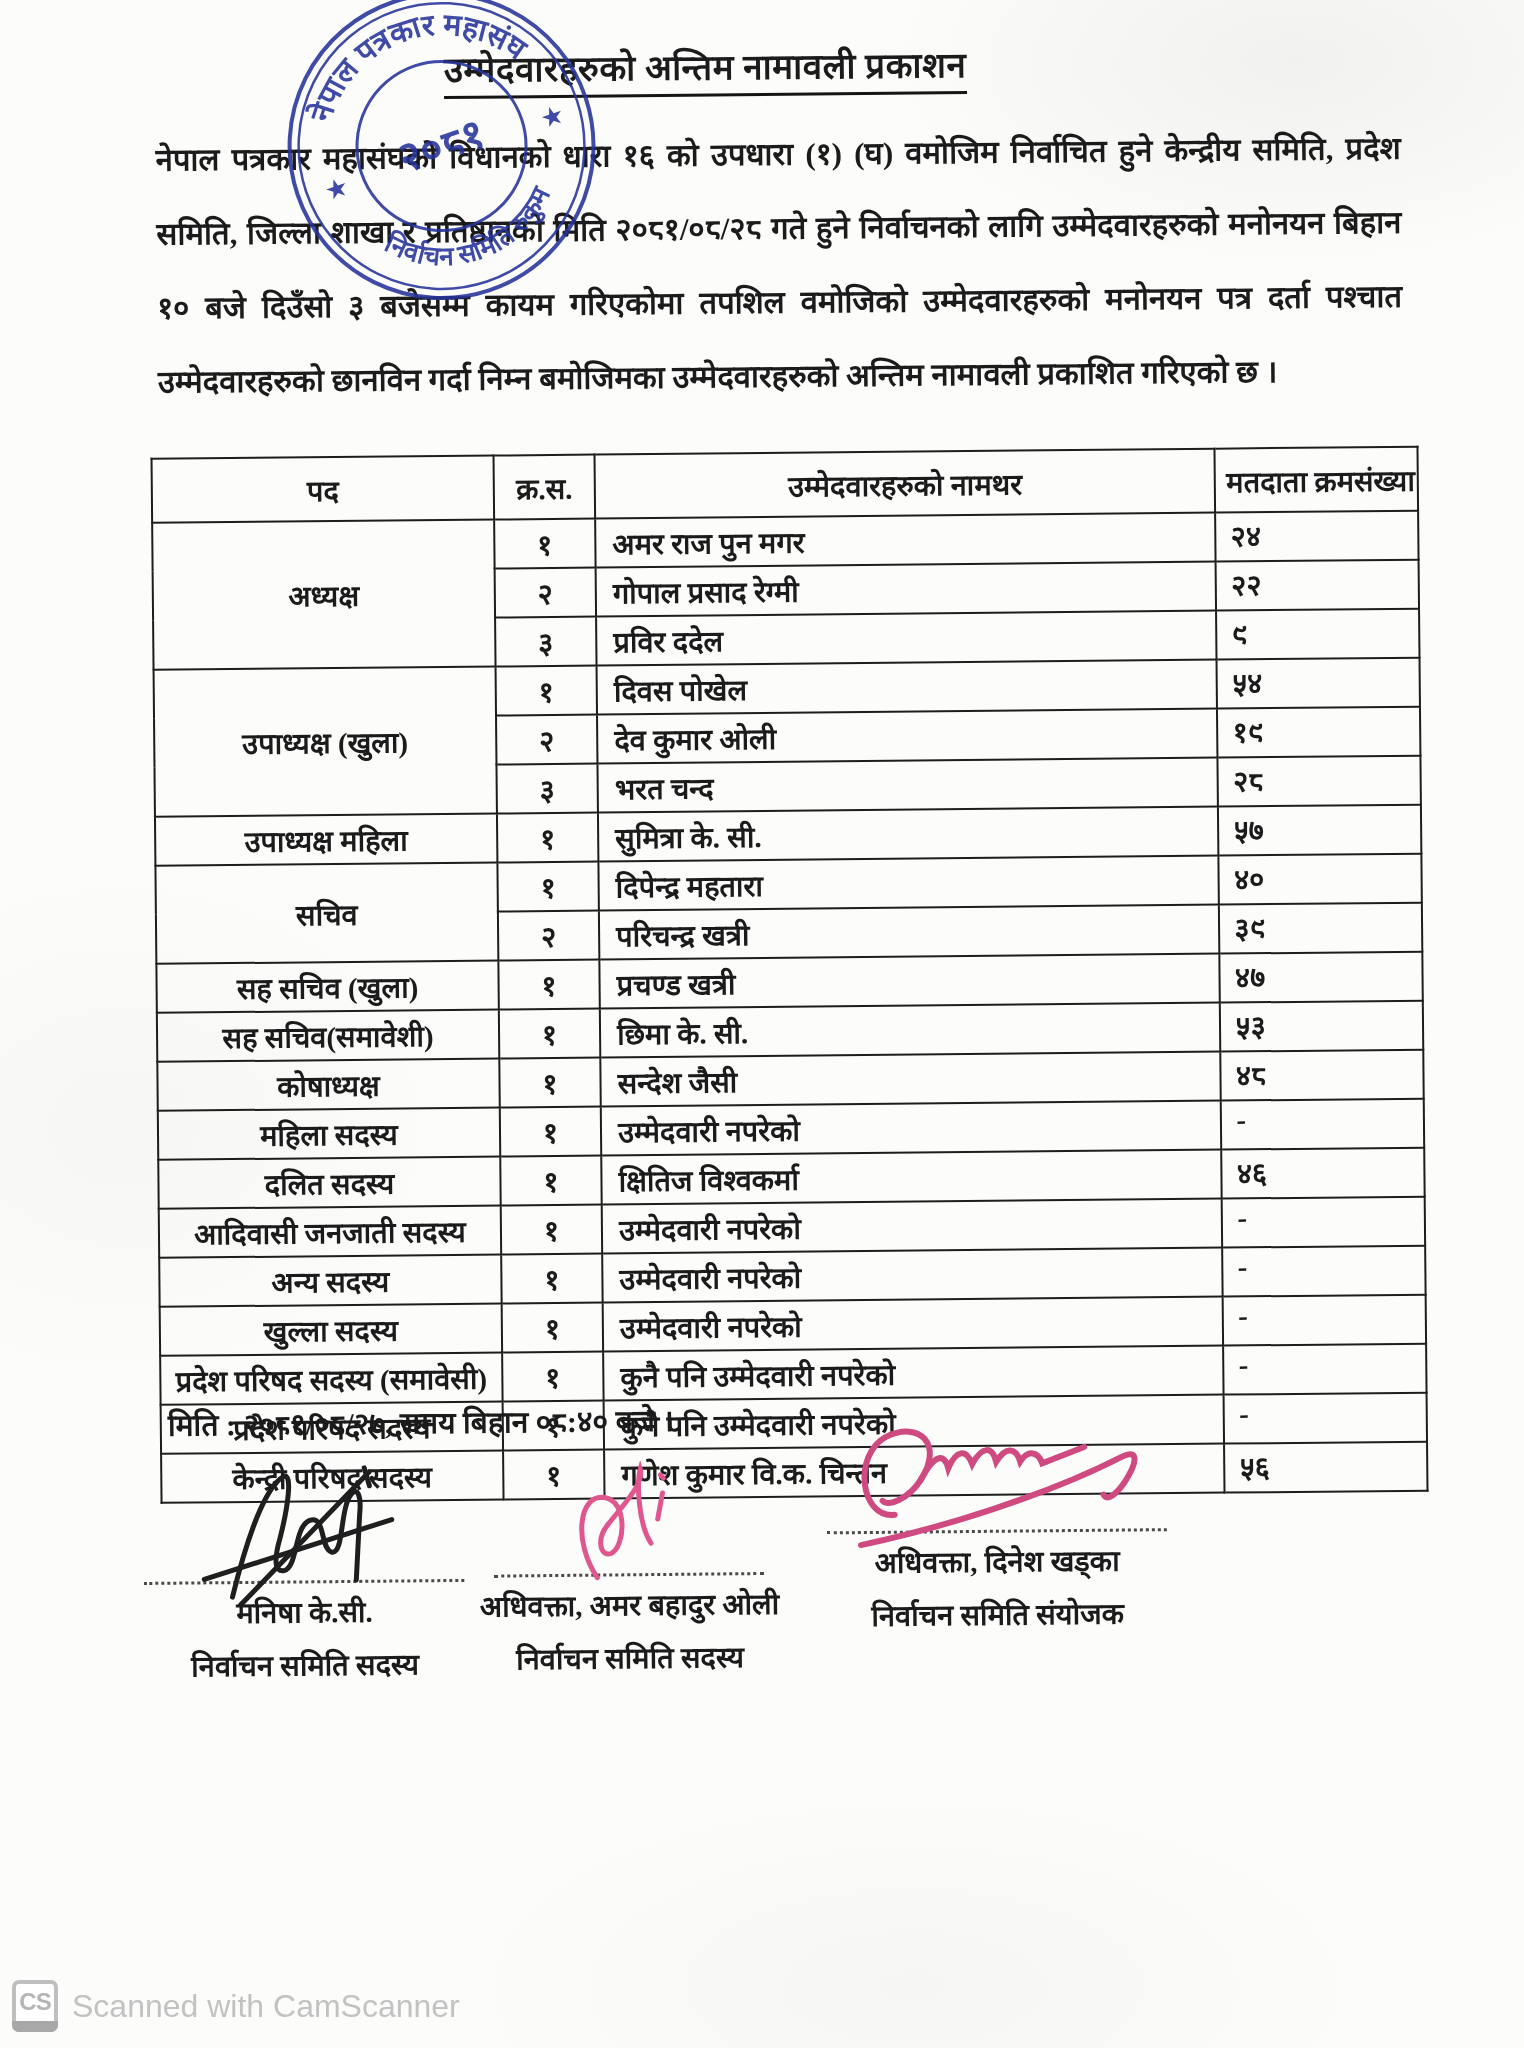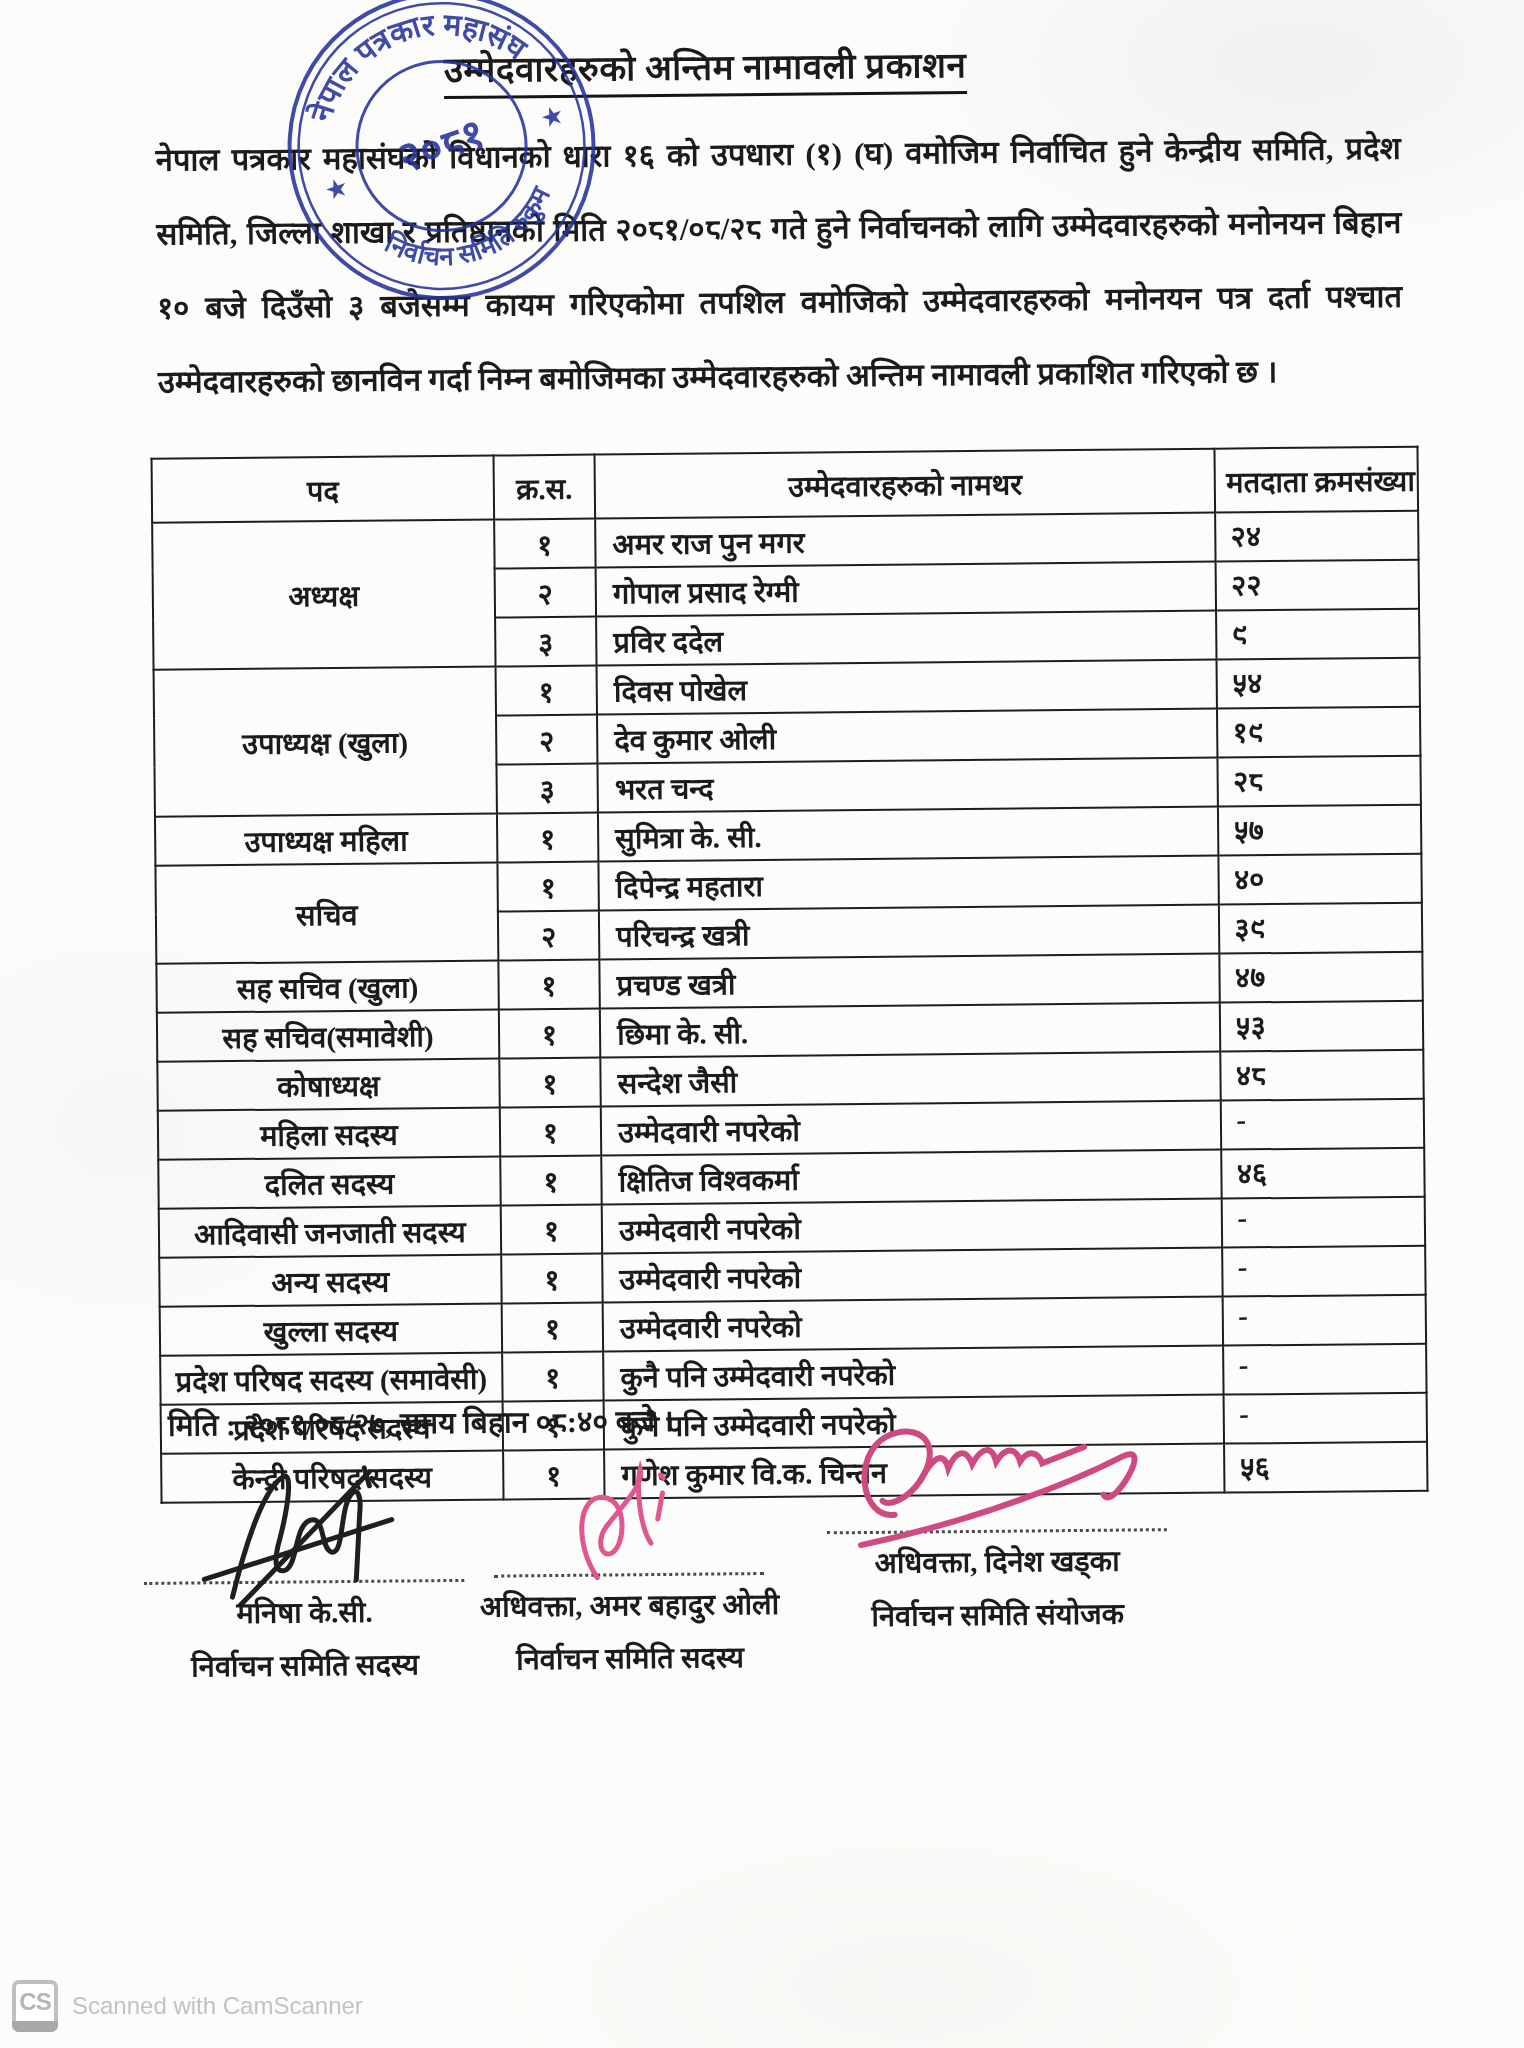--- a/index.html
+++ b/index.html
@@ -84,21 +84,21 @@
     display:flex;align-items:center;gap:14px;
     font-family:"Liberation Sans","DejaVu Sans",sans-serif;
   }
   .cs-badge{
     position:relative;width:46px;height:52px;border-radius:7px;
     border:4px solid #bfbfbf;background:#fff;box-sizing:border-box;
     display:flex;align-items:center;justify-content:center;
   }
   .cs-letters{color:#b5b5b5;font-weight:700;font-size:24px;letter-spacing:-1px;margin-top:-8px;}
   .cs-strip{position:absolute;left:-4px;right:-4px;bottom:-4px;height:11px;background:#a8a8a8;border-radius:0 0 7px 7px;}
-  .cs-text{color:#c2c2c2;font-size:24px;font-weight:400;}
+  .cs-text{color:#c2c2c2;font-size:32px;font-weight:400;}
 </style>
 </head>
 <body>
 
 <div class="page">
   <div class="doc">
 
     <div class="stamp">
       <svg viewBox="0 0 320 320" width="322" height="322">
         <defs>

